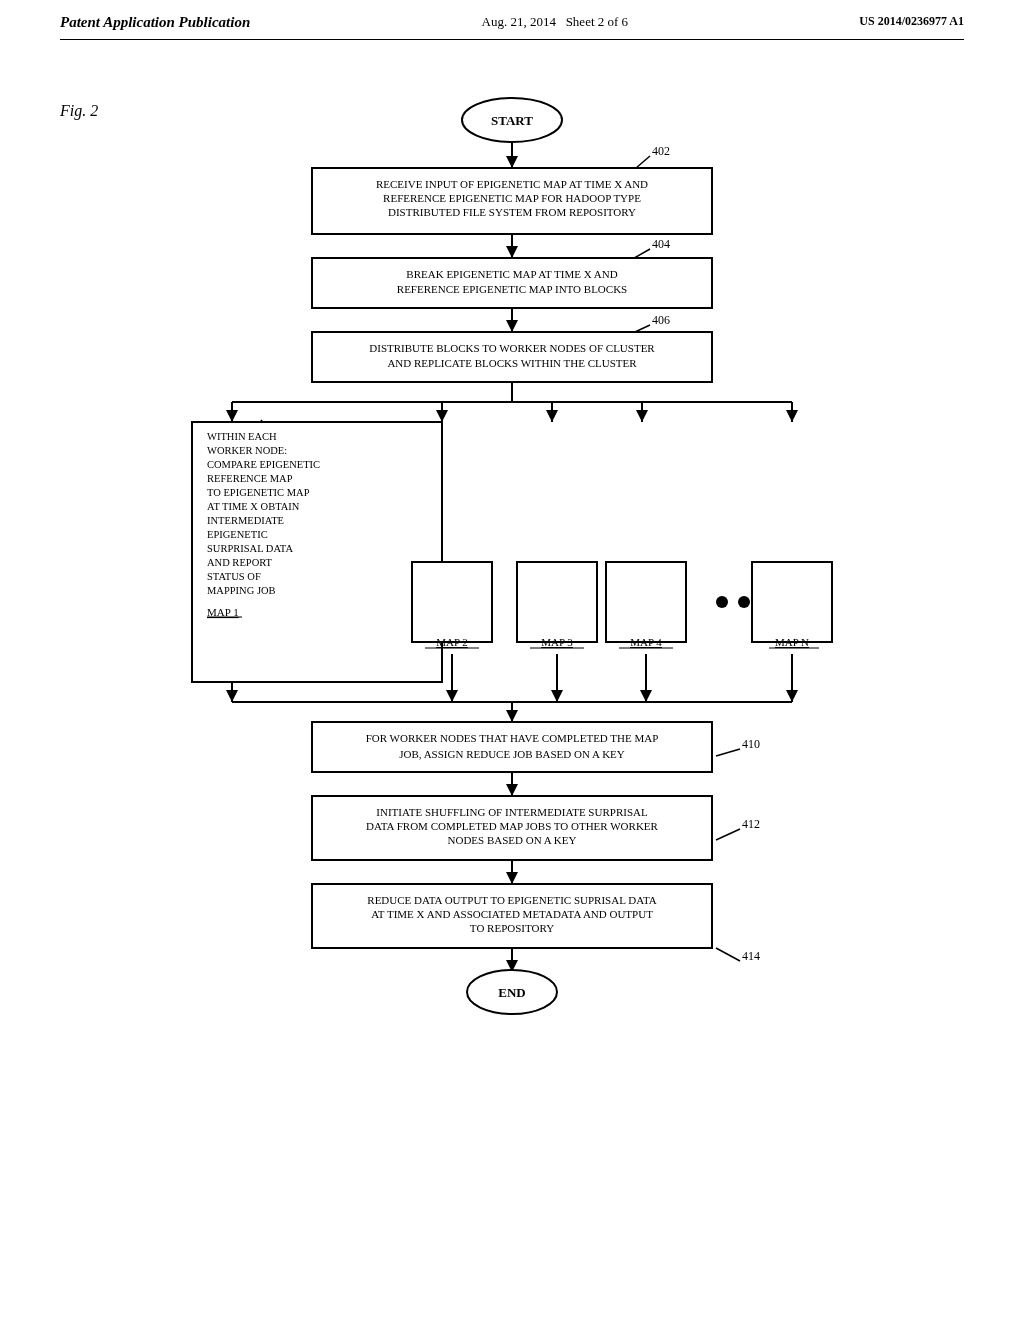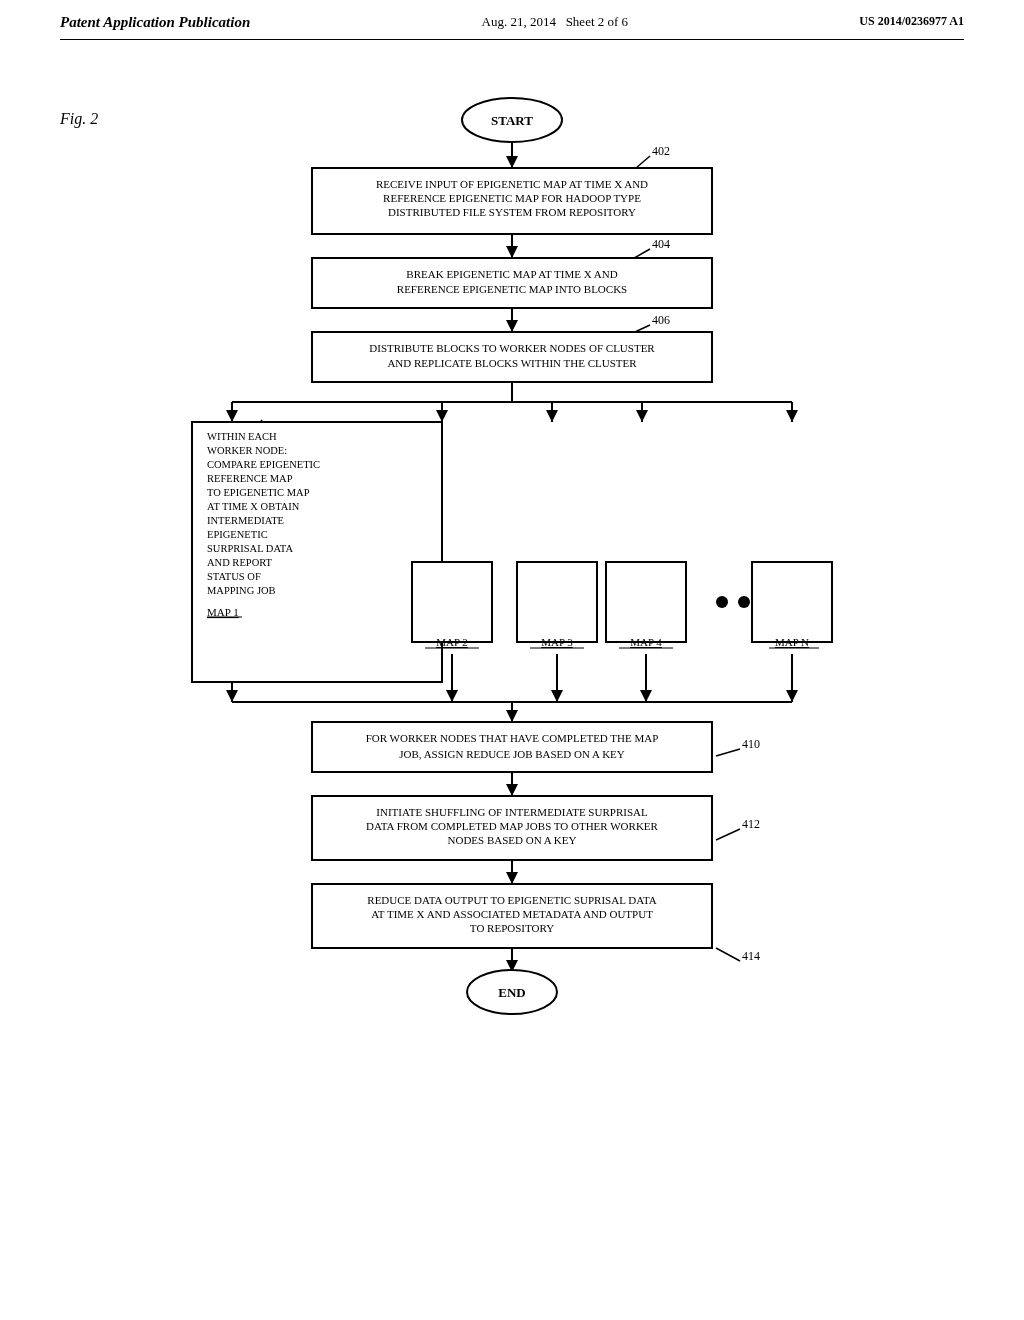--- a/index.html
+++ b/index.html
@@ -48,21 +48,21 @@
       display: flex;
       flex-direction: column;
       align-items: center;
       position: relative;
       margin-top: 20px;
     }
 
     .fig-label {
       position: absolute;
       left: 0;
-      top: 30px;
+      top: 22px;
       font-size: 15px;
       font-style: italic;
     }
   </style>
 </head>
 <body>
 
 <div class="page">
 
   <div class="header">

